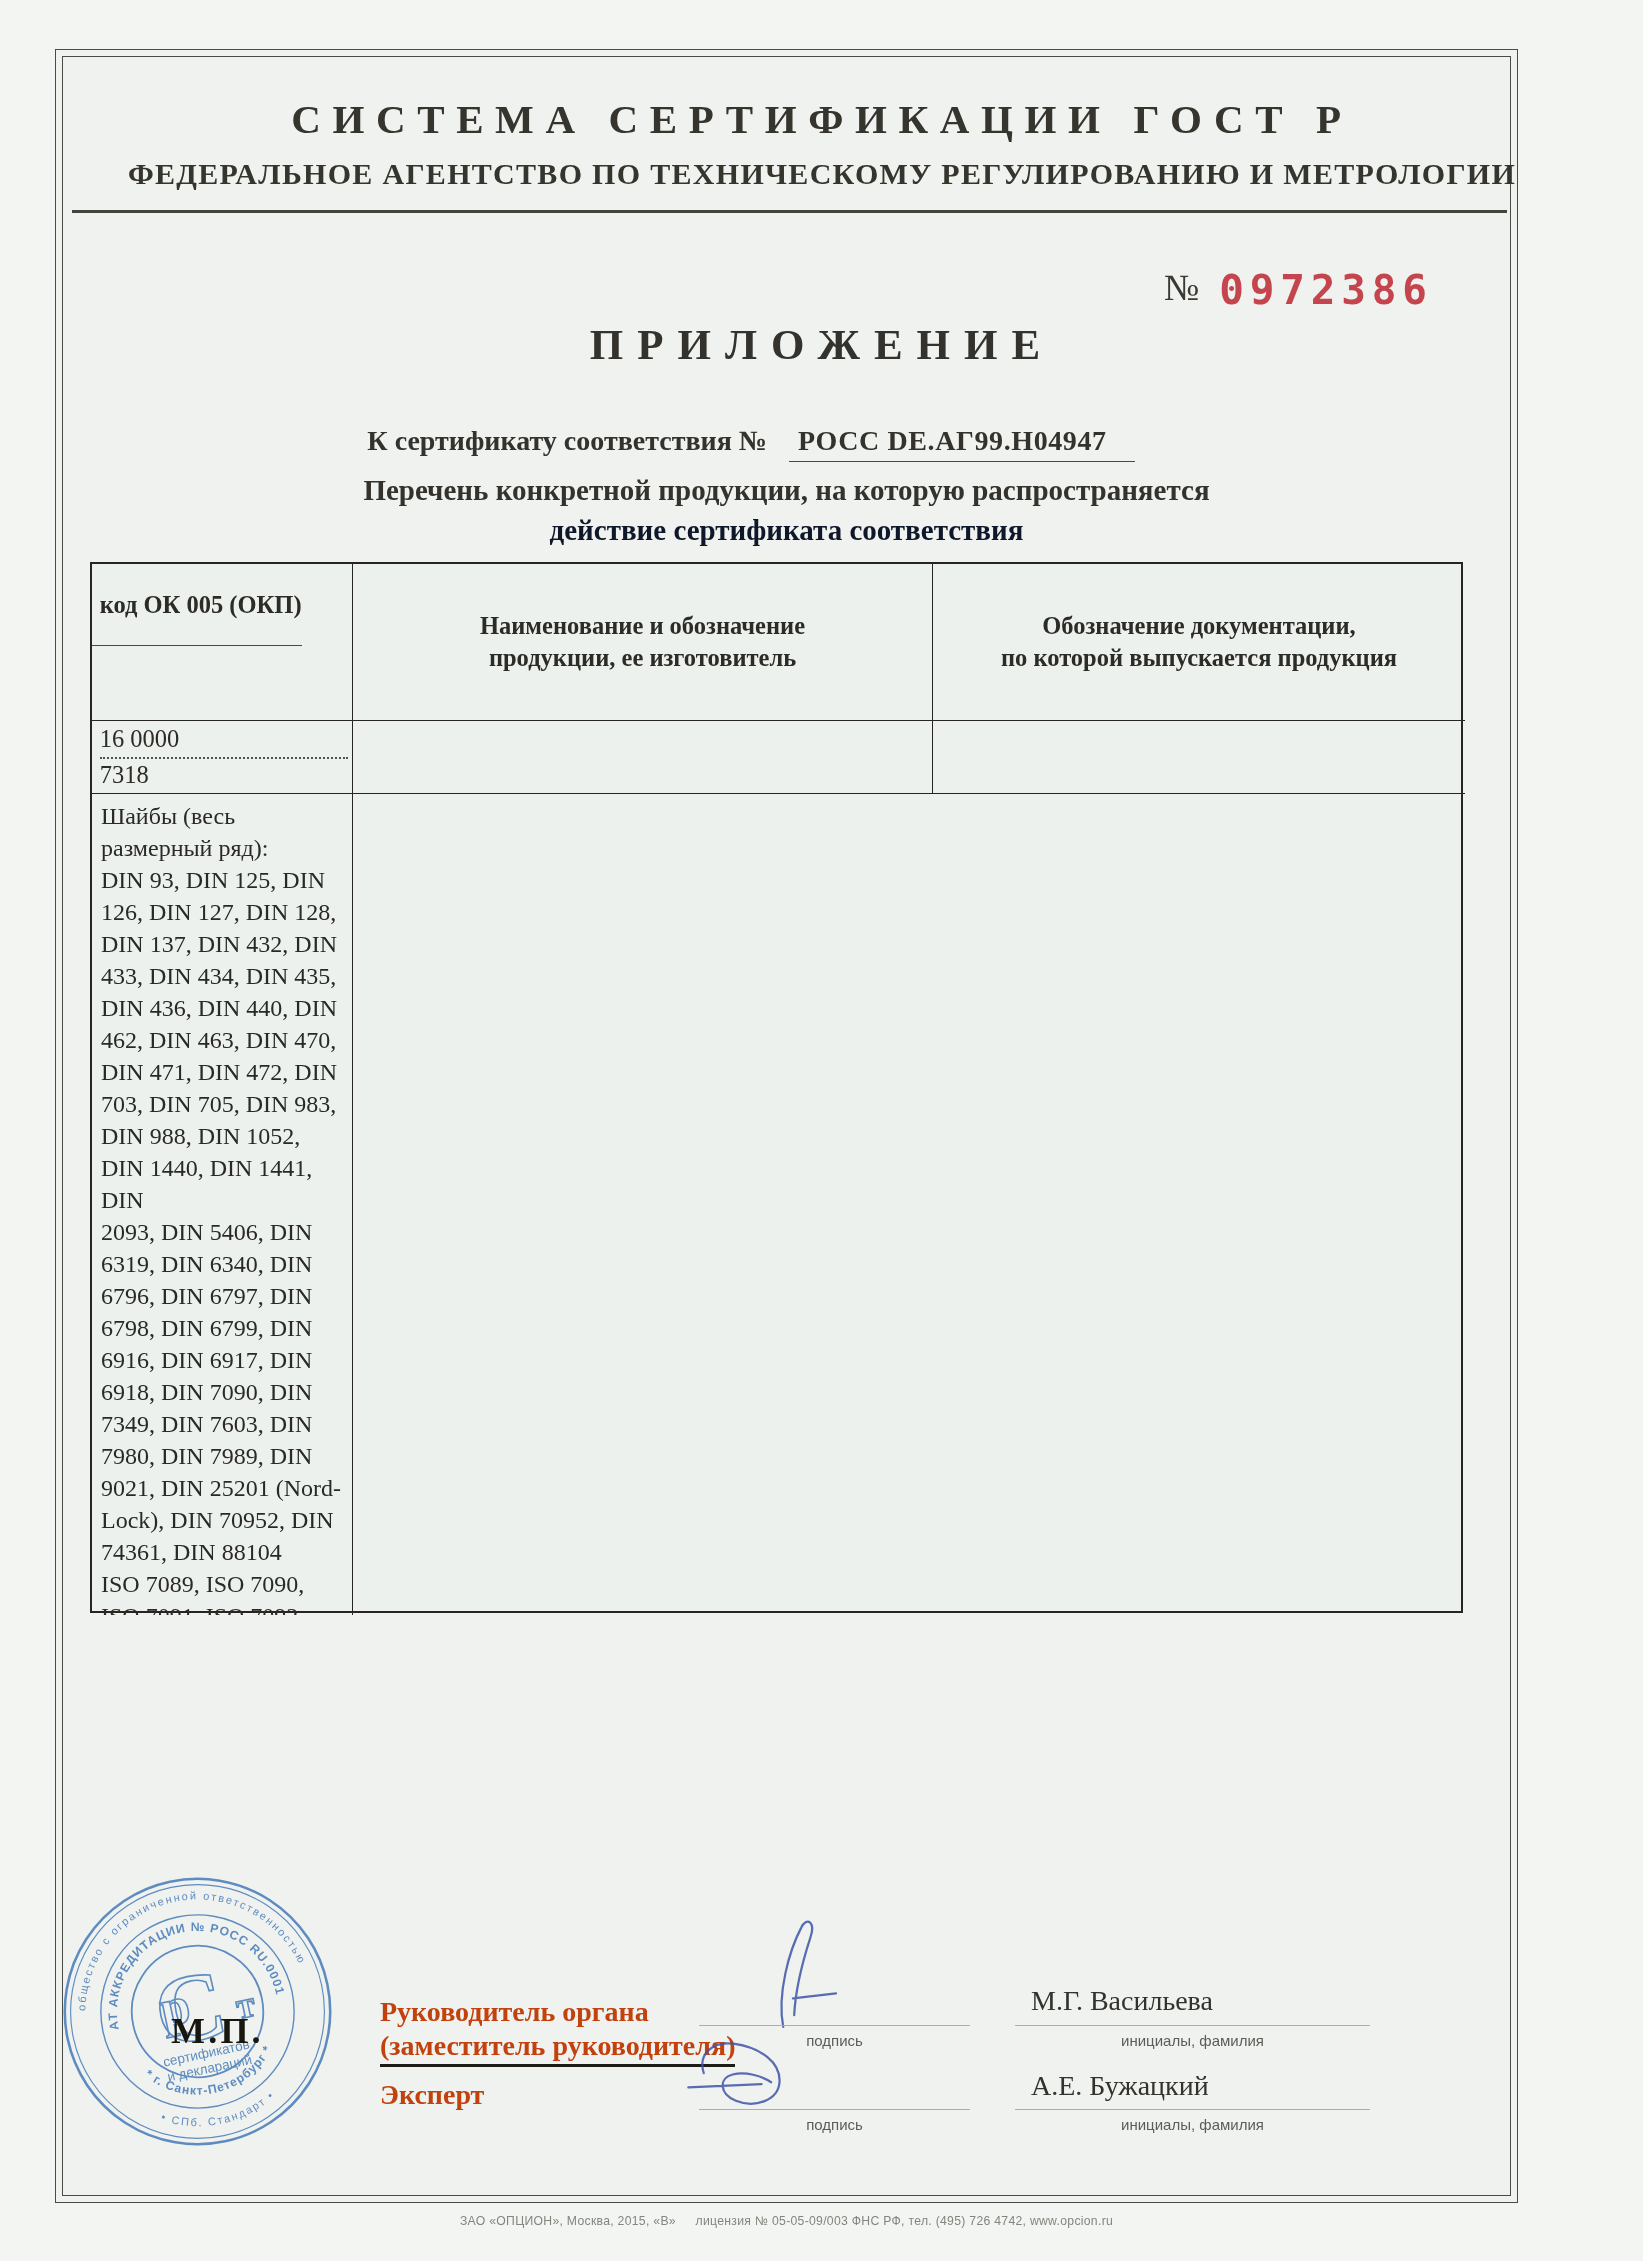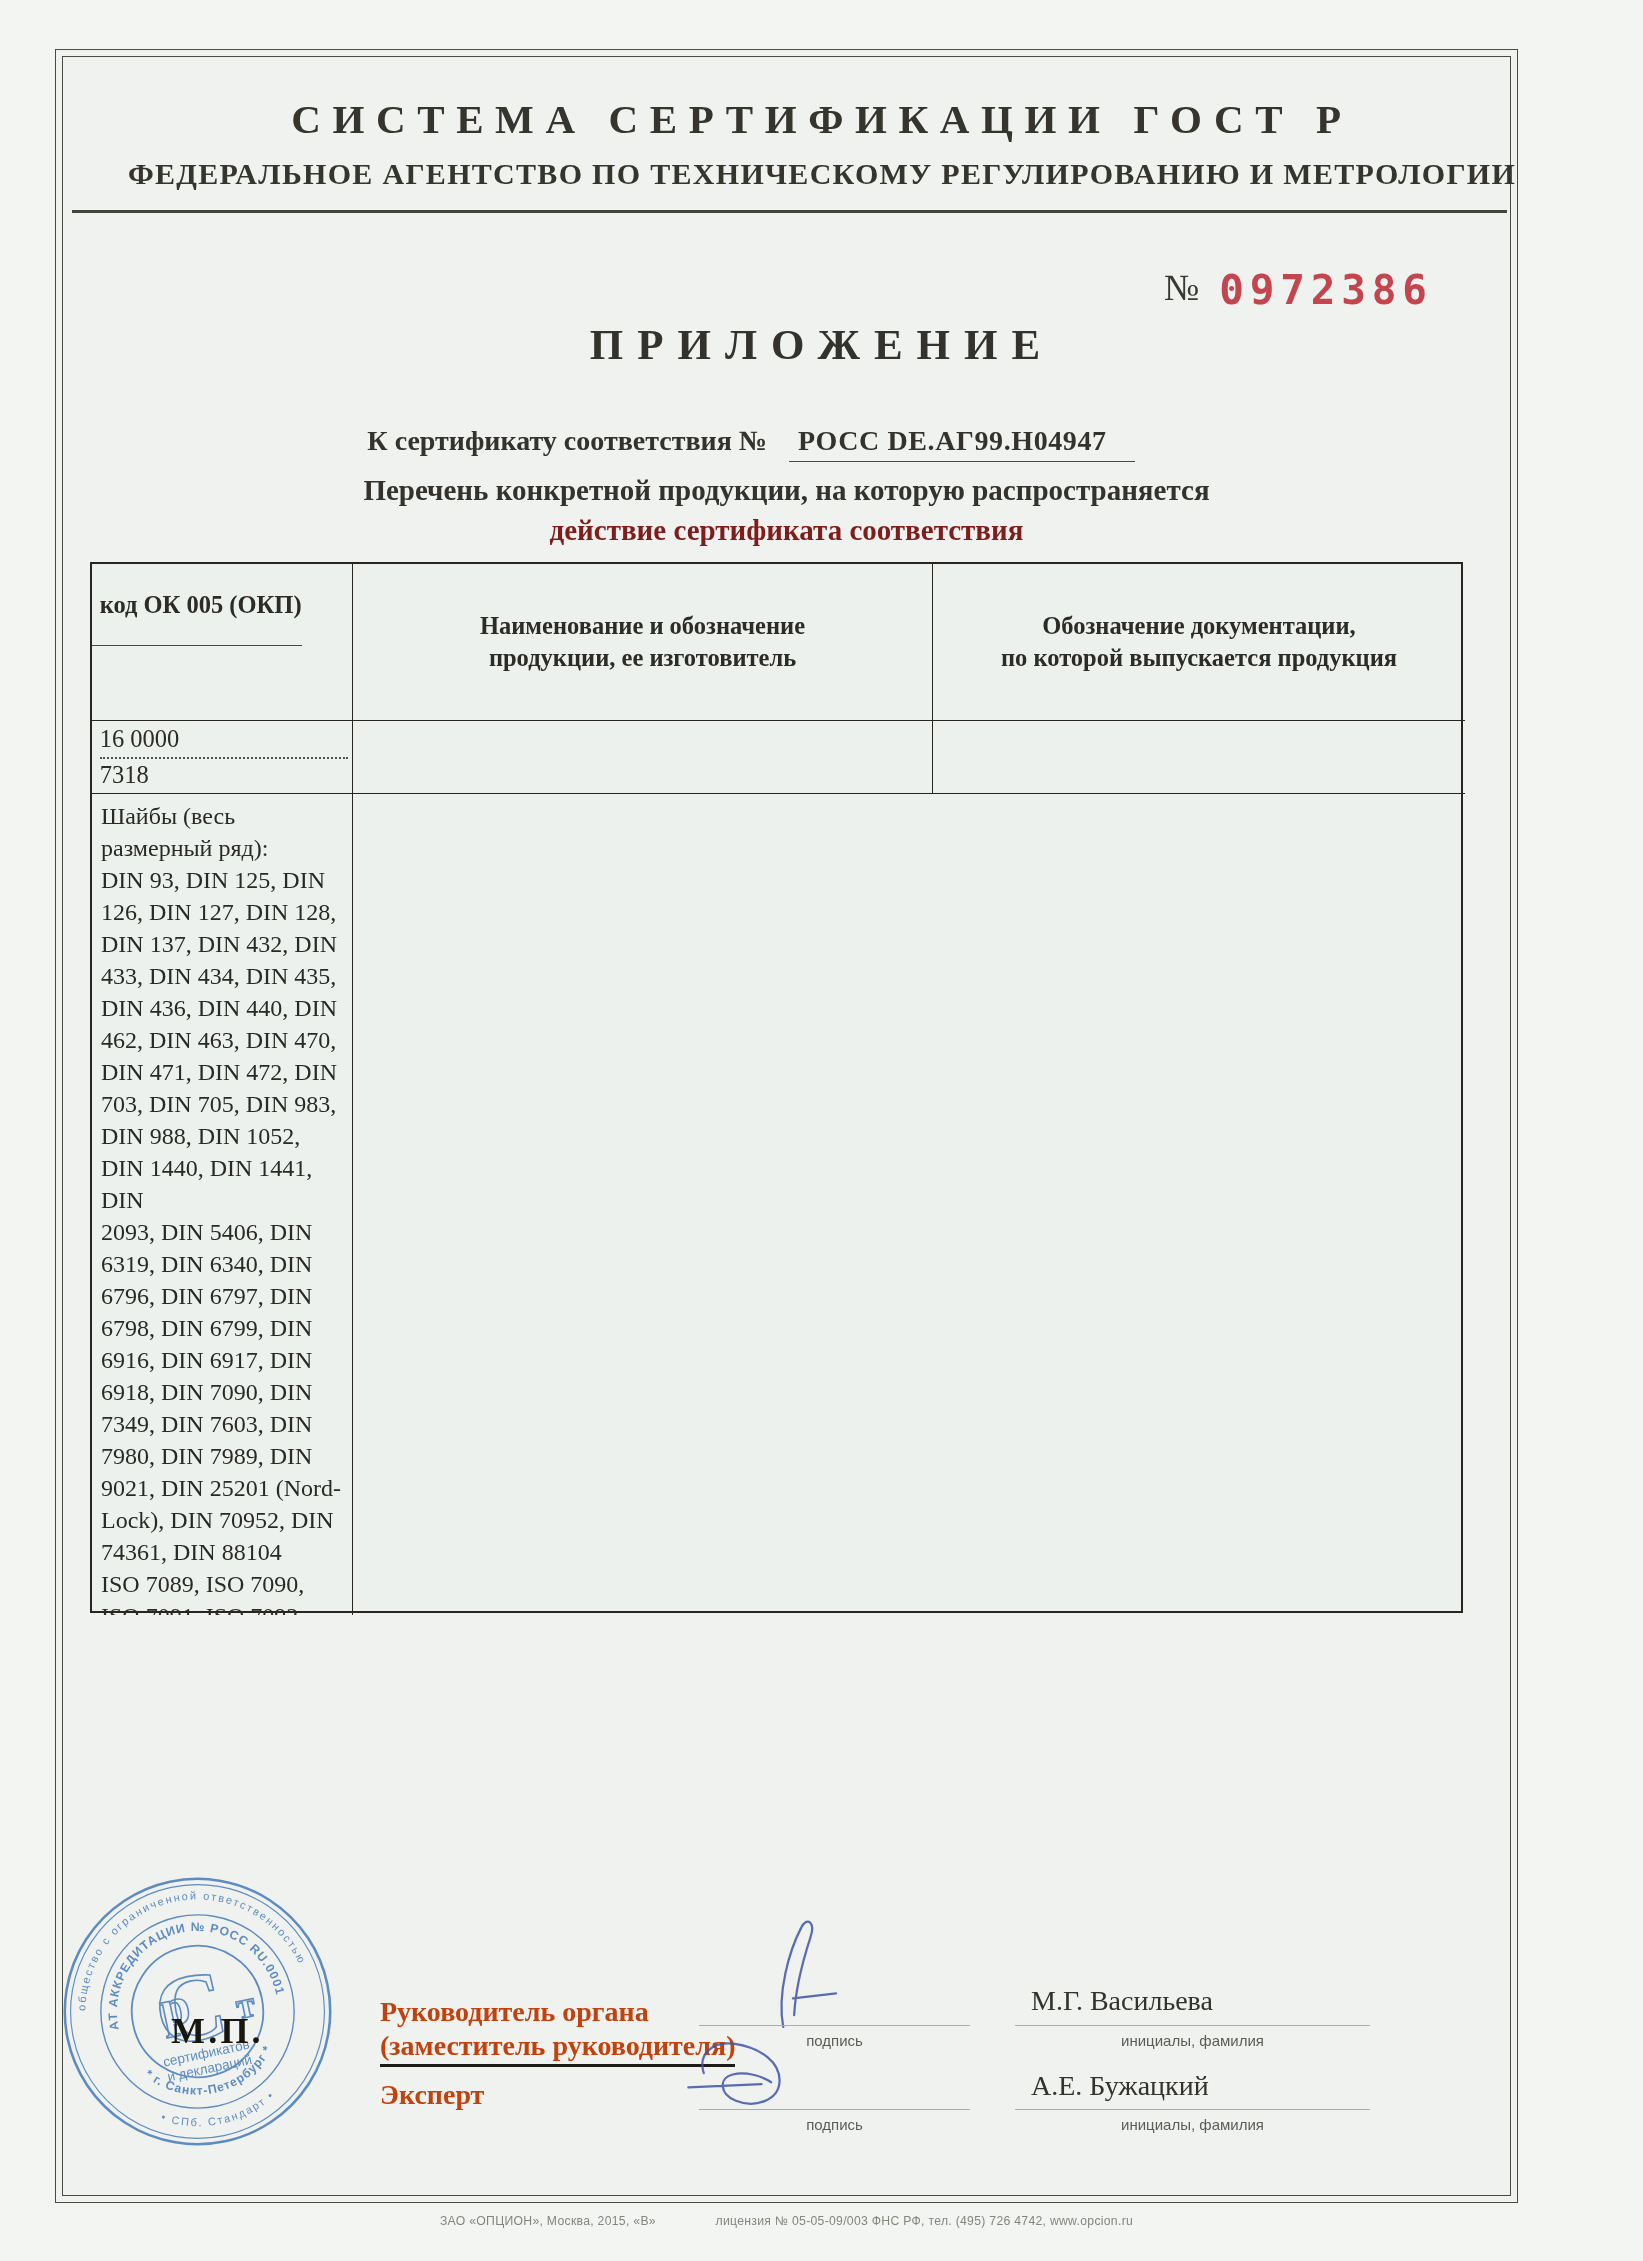--- a/index.html
+++ b/index.html
@@ -51,21 +51,21 @@
     position:absolute;top:425px;left:0;width:1502px;text-align:center;
     font-size:28px;font-weight:bold;color:#33322c;white-space:nowrap;
   }
   .cert-line .cert-num{
     display:inline-block;margin-left:22px;padding:0 28px 3.9px 9px;
     border-bottom:1.9px solid #4a4944;letter-spacing:0.6px;
   }
   .subtitle1{position:absolute;top:474px;left:0;width:1573px;text-align:center;
     font-size:29px;font-weight:bold;color:#33322c;}
   .subtitle2{position:absolute;top:514px;left:0;width:1573px;text-align:center;
-    font-size:29px;font-weight:bold;color:#7f1d1d;}
+    font-size:29px;font-weight:bold;color:#0f172a;}
   
   .cert-table{
     position:absolute;left:90px;top:562px;width:1373px;height:1051px;
     display:grid;grid-template-columns:261px 580px 532px;
     grid-template-rows:157px 73px 821px;
     border:2.6px solid #26251f;box-sizing:border-box;background:#edf1ee;
   }
   .cell{border-right:1.9px solid #26251f;border-bottom:1.9px solid #26251f;
     box-sizing:border-box;overflow:hidden;}
   .cell.last-col{border-right:none;}
@@ -102,21 +102,21 @@
     font-family:"Liberation Serif", serif;font-weight:bold;}
   .st-small{fill:#4f81bc;font-size:21px;font-family:"Liberation Sans", sans-serif;}
   .mp-mark{position:absolute;left:171px;top:2010px;font-size:36px;font-weight:600;
     letter-spacing:3.2px;color:#17160f;}
   
   .footer{
     position:absolute;left:0;top:2214px;width:1573px;text-align:center;
     font-family:"Liberation Sans", sans-serif;font-size:12.2px;
     color:#85857e;letter-spacing:0.3px;white-space:nowrap;
   }
-  .footer span{margin:0 28px;text-align:center;}
+  .footer span{margin:0 8px;text-align:center;}
 </style>
 </head>
 <body>
 
 <div class="frame-outer">
   <div class="frame-inner"></div>
 </div>
 
 <div class="h1 centered">СИСТЕМА СЕРТИФИКАЦИИ ГОСТ Р</div>
 <div class="h2 centered">ФЕДЕРАЛЬНОЕ АГЕНТСТВО ПО ТЕХНИЧЕСКОМУ РЕГУЛИРОВАНИЮ И МЕТРОЛОГИИ</div>

